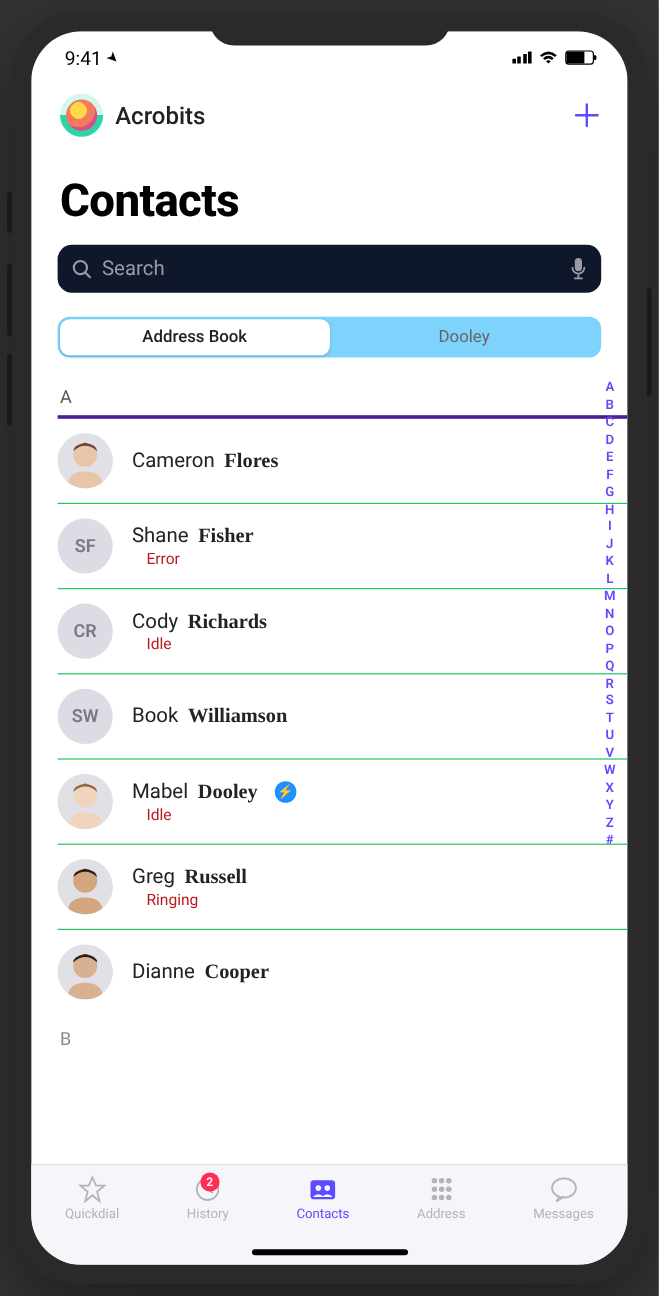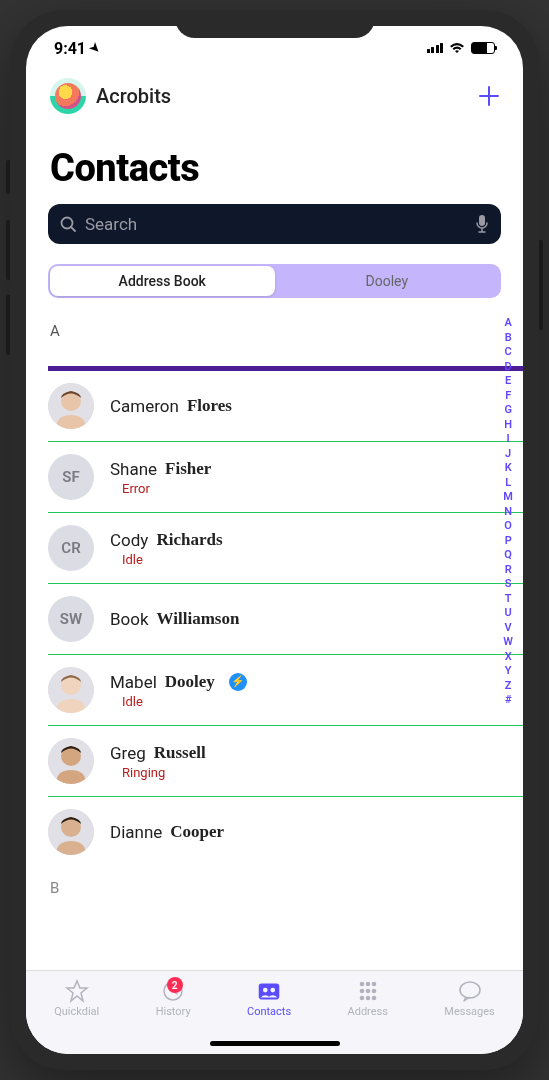--- a/index.html
+++ b/index.html
@@ -6,46 +6,46 @@
     body { background: #333; display: flex; justify-content: center; align-items: flex-start; padding: 10px; }
     .phone-frame { width: 540px; height: 1060px; background: #2a2a2a; border-radius: 54px; padding: 16px; box-shadow: 0 20px 60px rgba(0,0,0,.4); position: relative; }
     .phone-inner { width: 100%; height: 100%; background: #fff; border-radius: 42px; overflow: hidden; position: relative; }
     .notch { position: absolute; top: 0; left: 50%; transform: translateX(-50%); width: 200px; height: 28px; background: #2a2a2a; border-radius: 0 0 20px 20px; z-index: 100; }
     .side-btn-l1 { position: absolute; left: -4px; top: 150px; width: 4px; height: 34px; background: #1a1a1a; border-radius: 2px 0 0 2px; }
     .side-btn-l2 { position: absolute; left: -4px; top: 210px; width: 4px; height: 60px; background: #1a1a1a; border-radius: 2px 0 0 2px; }
     .side-btn-l3 { position: absolute; left: -4px; top: 285px; width: 4px; height: 60px; background: #1a1a1a; border-radius: 2px 0 0 2px; }
     .side-btn-r { position: absolute; right: -4px; top: 230px; width: 4px; height: 90px; background: #1a1a1a; border-radius: 0 2px 2px 0; }
     .screen { width: 100%; height: 100%; display: flex; flex-direction: column; background: #fff; }
     .status-bar { height: 44px; display: flex; justify-content: space-between; align-items: center; padding: 0 28px 0 28px; }
-    .status-left { font-size: 16px; font-weight: 700; display: flex; align-items: center; gap: 4px; }
+    .status-left { font-size: 16px; font-weight: 400; display: flex; align-items: center; gap: 4px; }
     .status-right { display: flex; align-items: center; gap: 6px; }
     .signal-bars { display: flex; align-items: flex-end; gap: 1.5px; }
     .signal-bars span { width: 3px; background:#000; border-radius: .5px; }
     .b1{height:4px}.b2{height:6px}.b3{height:8px}.b4{height:10px}
     .battery { width: 24px; height: 12px; border: 1.5px solid #000; border-radius: 3px; position: relative; }
     .battery::after { content:''; position:absolute; right:-3px; top:3px; width:2px; height:4px; background:#000; border-radius: 0 1px 1px 0; }
     .battery-fill { width: 70%; height: 100%; background:#000; border-radius: 1px 0 0 1px; }
     .header { display: flex; justify-content: space-between; align-items: center; padding: 8px 20px 8px 24px; }
     .brand { display: flex; align-items: center; gap: 10px; }
     .logo { width: 36px; height: 36px; border-radius: 50%; background: conic-gradient(from 90deg, #2dd4a8, #2dd4a8 50%, rgba(45,212,168,.2) 50%); display: flex; align-items: center; justify-content: center; position:relative;}
     .logo-inner { width: 26px; height: 26px; border-radius: 50%; background: radial-gradient(circle at 40% 35%, #ffd94a 0 30%, #f47a5d 30% 60%, #d45087 60% 100%); }
     .brand-name { font-size: 20px; font-weight: 500; color:#222; }
     .add-btn { color: #5b4dff; font-size: 28px; font-weight: 300; width: 28px; height: 28px; display:flex; align-items:center; justify-content:center; }
     .title { font-size: 38px; font-weight: 800; padding: 24px 24px 10px; letter-spacing: -.5px; }
     .search-bar { margin: 4px 22px 12px; background: #0f172a; border-radius: 12px; height: 40px; display: flex; align-items: center; padding: 0 12px; gap: 8px; }
     .search-icon { color: #9a9aa3; }
     .search-input { flex: 1; color: #9a9aa3; font-size: 17px; }
     .mic-icon { color: #9a9aa3; }
-    .segmented { margin: 8px 22px 16px; background: #c4b5fd; border-radius: 10px; display: flex; height: 34px; padding:2px; }
+    .segmented { margin: 8px 22px 16px; background: #7dd3fc; border-radius: 10px; display: flex; height: 34px; padding:2px; }
     .seg { flex: 1; display: flex; align-items: center; justify-content: center; font-size: 14px; color: #666; border-radius: 8px; }
     .seg.active { background: #fff; color:#222; box-shadow: 0 1px 3px rgba(0,0,0,.15); font-weight:500; }
     .list-wrap { flex: 1; overflow: hidden; position: relative; padding-left: 22px; }
     .section-letter { font-size: 15px; color: #555; padding: 8px 0 6px 2px; }
     .contact { display: flex; align-items: center; gap: 16px; padding: 12px 40px 12px 0; border-top: 1px solid #22c55e; }
-    .contact:first-of-type { border-top:5px solid #4c1d95;margin-top:20px; }
+    .contact:first-of-type { border-top:3px solid #4c1d95; }
     .avatar { width: 46px; height: 46px; border-radius: 50%; flex-shrink: 0; display: flex; align-items: center; justify-content: center; font-size: 15px; font-weight: 600; color: #7a7a85; background: #dcdce4; overflow:hidden; }
     .avatar svg { width:100%; height:100%; }
     .contact-info { flex: 1; display: flex; flex-direction: column; }
     .name-row { display: flex; align-items: center; gap: 8px; }
     .name-first { font-size: 17px; color: #222; }
     .name-last { font-size: 17px; font-weight: 700; color: #222; font-family: Liberation Serif, serif; }
     .badge { width: 18px; height: 18px; background: #1e90ff; border-radius: 50%; color: #fff; display:flex; align-items:center; justify-content:center; font-size:11px; margin-left: 6px; }
     .status-txt { font-size: 13px; color: #b91c1c; padding-left: 12px; margin-top:2px; }
     .alpha-index { position: absolute; right: 10px; top: 2px; display: flex; flex-direction: column; font-size: 11px; font-weight: 600; color: #6148ff; line-height: 1.32; text-align:center; }
     .section-letter.b { padding-top: 12px; color:#888;}

